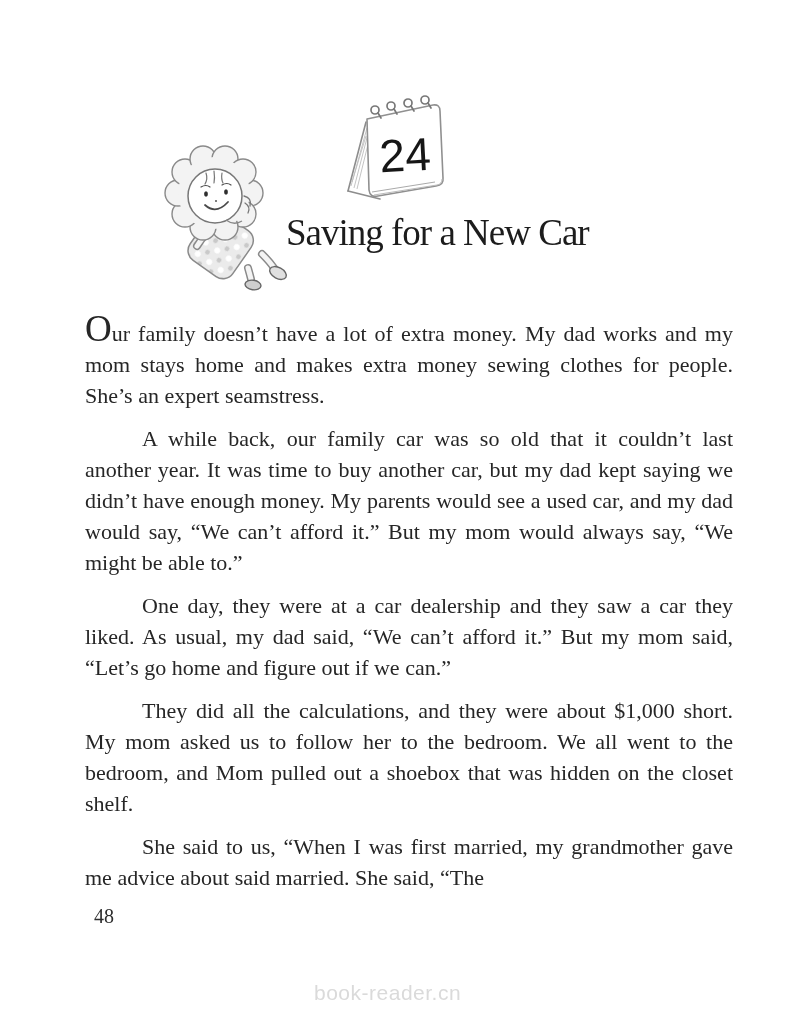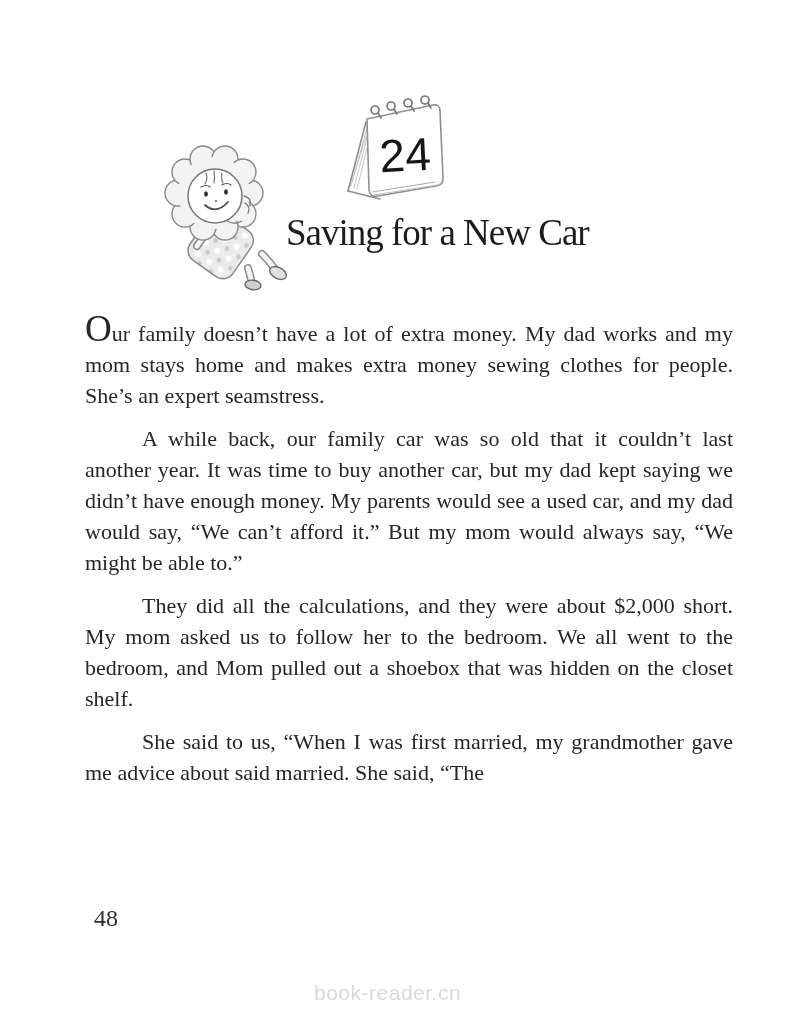--- a/index.html
+++ b/index.html
@@ -54,21 +54,21 @@
   .story p { margin: 12px 0 6px 0; }
   .story p.indent { text-indent: 57px; }
   .dropcap {
     font-size: 37px;
     line-height: 31px;
   }
   .page-number {
     position: absolute;
     left: 94px;
     top: 905px;
-    font-size: 24px;
+    font-size: 20px;
     color: #2e2e2e;
   }
   .watermark {
     position: absolute;
     left: 299px;
     top: 981px;
     font-family: "Liberation Sans", sans-serif;
     font-size: 21px;
     letter-spacing: 0.5px;
     color: #dadada;
@@ -172,20 +172,21 @@
         <path d="M92,11 L95,16"></path>
     </g>
     <text class="calendar-number" x="69" y="79" text-anchor="middle" transform="rotate(-3 69 62)">24</text>
   </svg>
 
   <div class="chapter-title">Saving for a New Car</div>
 
   <div class="story">
     <p><span class="dropcap">O</span><span>ur family doesn’t have a lot of extra money. My dad works and my mom stays home and makes extra money sewing clothes for people. She’s an expert seamstress.</span></p>
     <p class="indent">A while back, our family car was so old that it couldn’t last another year. It was time to buy another car, but my dad kept saying we didn’t have enough money. My parents would see a used car, and my dad would say, “We can’t afford it.” But my mom would always say, “We might be able to.”</p>
-    <p class="indent">They did all the calculations, and they were about $2,000 short. My mom asked us to follow her to the bedroom. We all went to the bedroom, and Mom pulled out a shoebox that was hidden on the closet shelf.</p>
+    <p class="indent">One day, they were at a car dealership and they saw a car they liked. As usual, my dad said, “We can’t afford it.” But my mom said, “Let’s go home and figure out if we can.”</p>
+    <p class="indent">They did all the calculations, and they were about $1,000 short. My mom asked us to follow her to the bedroom. We all went to the bedroom, and Mom pulled out a shoebox that was hidden on the closet shelf.</p>
     <p class="indent">She said to us, “When I was first married, my grand­mother gave me advice about said married. She said, “The</p>
   </div>
 
   <div class="page-number">48</div>
   <div class="watermark">book-reader.cn</div>
 
 </div>
 
 </body></html>

